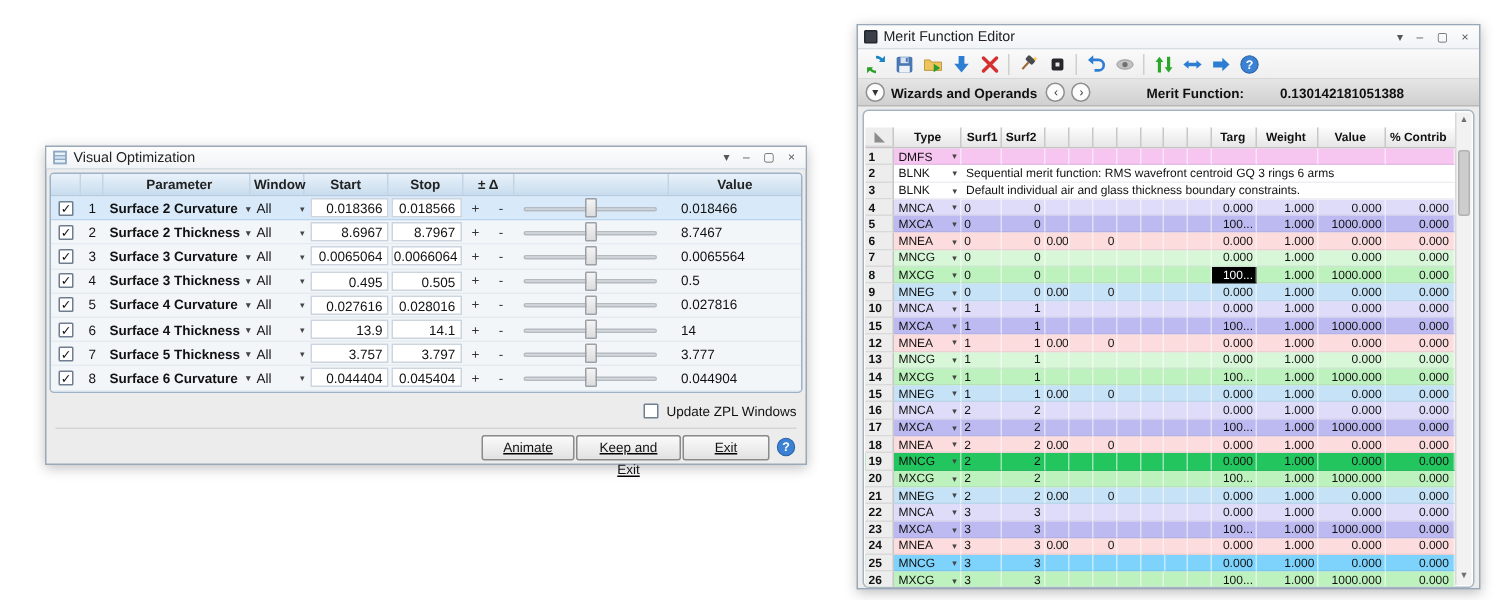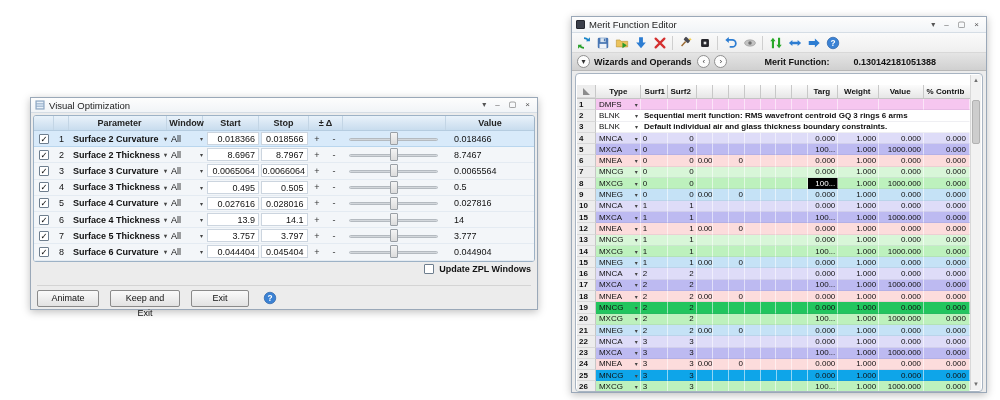--- a/index.html
+++ b/index.html
@@ -37,25 +37,25 @@
   .cbx { width:10px; height:10px; background:#fff; border:1px solid #6e7e8e; border-radius:1px;
     font-size:8.5px; line-height:9px; text-align:center; color:#111; }
   .inbox { background:#fff; border:1px solid #ccd5df; font-size:9px; text-align:right;
     padding:0 3px 0 1px; height:13px; line-height:12px; width:52px; }
   .w-se2 .inbox { width:47px; }
   .track { position:absolute; left:6px; right:8px; top:50%; height:3px; margin-top:-1px;
     background:linear-gradient(#dfe3e7,#c7ccd1); border:1px solid #b4bac0; border-radius:2px; }
   .thumb { position:absolute; left:46%; top:50%; width:8px; height:13px; margin-top:-6.5px;
     background:linear-gradient(#f4f4f4,#dcdcdc); border:1px solid #9aa0a6; border-radius:1px; }
   .vo-bottom { padding:2px 6px 0 6px; }
-  .zpl-row { display:flex; justify-content:flex-end; gap:5px;
-    height:20px; font-size:9px; color:#111;font-weight:bold; }
+  .zpl-row { display:flex; justify-content:flex-end; align-items:center; gap:5px;
+    height:20px; font-size:9px; color:#111; }
   .zpl-row .cbx { color:transparent; }
   .vo-div { border-top:1px solid #d4d4d4; margin:1px 0 4px 0; }
-  .btn-row { display:flex; justify-content:flex-start; align-items:center; gap:11px; }
+  .btn-row { display:flex; justify-content:flex-end; align-items:center; gap:1px;text-decoration:underline; }
   .btn { background:linear-gradient(#fafafa,#e2e2e2); border:1px solid #8a8a8a; border-radius:2px;
     font-size:9px; color:#111; text-align:center; height:17px; line-height:15px; padding:0 6px; }
   .btn.animate{width:62px;} .btn.keep{width:70px;} .btn.exit{width:58px;}
   .help-sm { width:14px; height:14px; margin-left:3px; }
 
   
   #mfe { left:571px; top:16px; width:416px; height:377px; }
   #mfe .titlebar { height:16px; }
   .mfe-icon { width:9px; height:9px; background:#3a3f4a; border:1px solid #23262e; border-radius:1px; }
   .toolbar { display:flex; align-items:center; height:20px; background:linear-gradient(#fafafa,#efefef);
@@ -85,21 +85,21 @@
   .m-num{width:19px; background:#ededed; font-weight:bold; border-right:1px solid #c6c6c6;
     justify-content:flex-start; padding-left:2px; border-bottom:1px solid #d9d9d9;}
   .m-type{width:45px; padding-left:3px; justify-content:space-between; padding-right:2px;}
   .m-s1{width:27px; padding-left:2px;} .m-s2{width:29px; justify-content:flex-end; padding-right:2px;}
   .m-e{width:16px; justify-content:flex-end; padding-right:1px; letter-spacing:-0.3px;}
   .m-e.first{justify-content:flex-start; padding-left:1px;}
   .m-targ{width:30px; justify-content:flex-end; padding-right:2px;}
   .m-w{width:41px; justify-content:flex-end; padding-right:2px;}
   .m-v{width:45px; justify-content:flex-end; padding-right:2px;}
   .m-pc{width:46px; justify-content:flex-end; padding-right:3px;}
-  .m-comment{flex:1; background:#fff; padding-left:3px;font-weight:bold;}
+  .m-comment{flex:1; background:#fff; padding-left:3px;}
   .selcell { background:#000 !important; color:#fff !important; }
   .corner-tri { width:0; height:0; border-left:7px solid transparent; border-bottom:7px solid #8c8c8c;
     transform:rotate(90deg); margin:auto; }
   .vscroll { position:absolute; right:1px; top:1px; bottom:1px; width:11px; background:#f2f2f2;
     border-left:1px solid #d8d8d8; display:flex; flex-direction:column; }
   .sarrow { height:11px; font-size:6px; color:#707070; text-align:center; line-height:11px; }
   .strack { flex:1; position:relative; }
   .sthumb { position:absolute; left:1px; right:1px; top:14px; height:44px; background:#cdcdcd;
     border:1px solid #b2b2b2; border-radius:2px; }
 </style>
@@ -949,21 +949,21 @@
             <div class="mc m-e">0</div>
             <div class="mc m-e"></div>
             <div class="mc m-e"></div>
             <div class="mc m-e"></div>
             <div class="mc m-e"></div>
             <div class="mc m-targ">0.000</div>
             <div class="mc m-w">1.000</div>
             <div class="mc m-v">0.000</div>
             <div class="mc m-pc">0.000</div>
           </div>
-          <div class="mrow" style="background: #0ea5e9; justify-content: center;">
+          <div class="mrow" style="background: #7dd3fc; justify-content: center;">
             <div class="mc m-num">25</div>
             <div class="mc m-type">
               <span>MNCG</span>
               <span class="dd">▾</span>
             </div>
             <div class="mc m-s1">3</div>
             <div class="mc m-s2">3</div>
             <div class="mc m-e first"></div>
             <div class="mc m-e"></div>
             <div class="mc m-e"></div>

